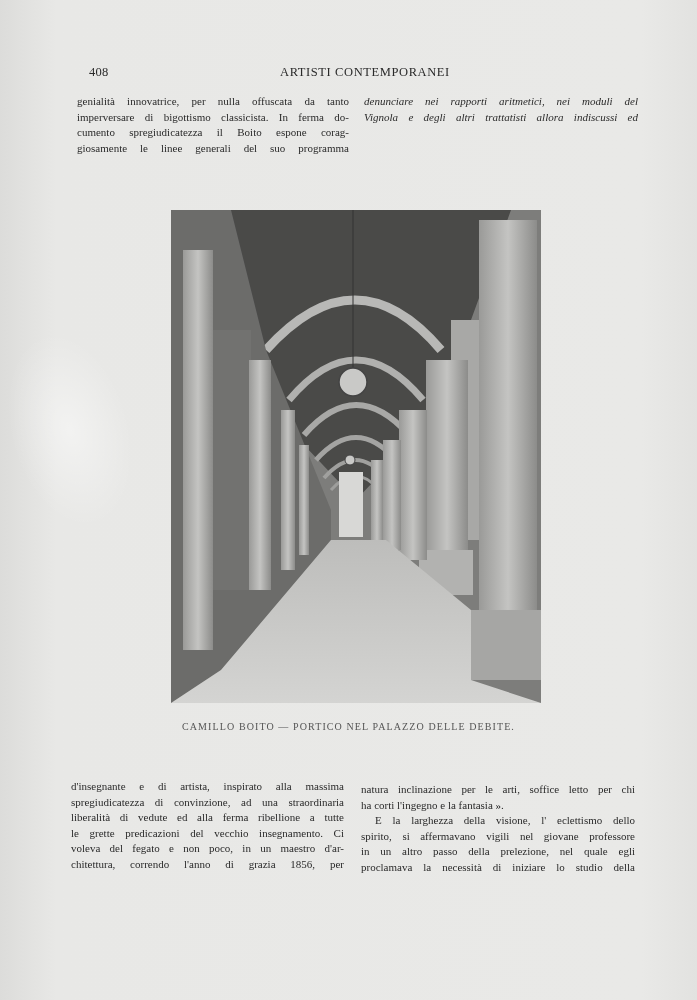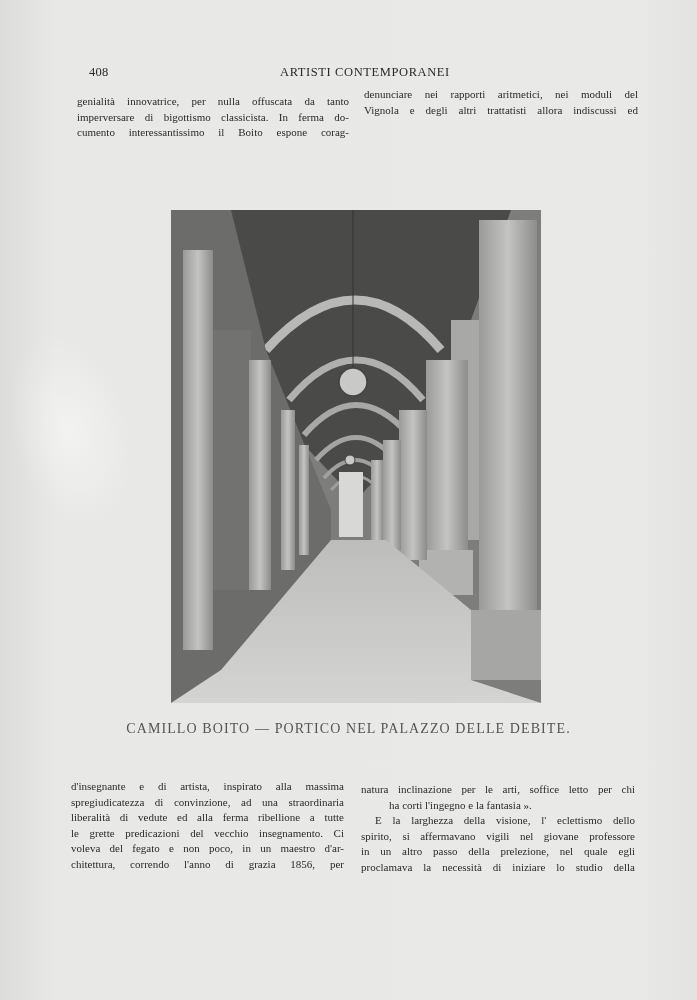--- a/index.html
+++ b/index.html
@@ -12,47 +12,48 @@
   }
   .page { position: absolute; inset: 0; background: linear-gradient(90deg,#dcdcda 0%,#e8e8e6 8%,#e9e9e7 92%,#e2e2e0 100%); }
   .smudge { position: absolute; left: 10px; top: 330px; width: 120px; height: 200px;
     background: radial-gradient(ellipse at 50% 50%, rgba(255,255,255,0.45), rgba(255,255,255,0) 70%);
     transform: rotate(-15deg); }
   .header { position: absolute; top: 63px; left: 0; width: 697px; height: 20px; font-size: 12.5px; letter-spacing: 0.3px; }
   .page-num { position: absolute; left: 89px; top: 2px; }
   .running-head { position: absolute; left: 280px; top: 2px; letter-spacing: 0.6px; }
   .col { position: absolute; font-size: 11px; line-height: 15.6px; text-align: justify; }
   .col .line { display: block; text-align: justify; text-align-last: justify; white-space: nowrap; }
-  .col .line.last { text-align-last: left; margin-left: 28px; }
+  .col .line.last { text-align-last: left; }
   .col .indent { padding-left: 14px; }
   .top-left { left: 77px; top: 94px; width: 272px; }
-  .top-right { left: 364px; top: 87px; width: 274px; }
+  .top-right { left: 364px; top: 94px; width: 274px; font-style: italic; }
   .bot-left { left: 71px; top: 779px; width: 273px; }
   .bot-right { left: 361px; top: 782px; width: 274px; }
   .figure { position: absolute; left: 171px; top: 210px; width: 370px; height: 493px;
     background: #8a8a88; overflow: hidden; }
   .figure svg { display: block; }
   .caption { position: absolute; left: 0; width: 697px; top: 721px; text-align: center;
-    font-size: 14px; letter-spacing: 1.1px; color: #555; }
+    font-size: 10px; letter-spacing: 1.1px; color: #555; }
 </style>
 </head>
 <body>
 
 <div class="page">
   <div class="smudge"></div>
 
   <div class="header">
     <span class="page-num">408</span>
     <span class="running-head">ARTISTI CONTEMPORANEI</span>
   </div>
 
   <div class="col top-left">
     <span class="line">genialità innovatrice, per nulla offuscata da tanto</span>
     <span class="line">imperversare di bigottismo classicista. In ferma do-</span>
-    <span class="line">cumento interessantissimo il Boito espone corag-</span>
+    <span class="line">cumento spregiudicatezza il Boito espone corag-</span>
+    <span class="line">giosamente le linee generali del suo programma</span>
   </div>
 
   <div class="col top-right">
     <span class="line">denunciare nei rapporti aritmetici, nei moduli del</span>
     <span class="line">Vignola e degli altri trattatisti allora indiscussi ed</span>
   </div>
 
   <div class="figure">
     <svg width="370" height="493" viewBox="0 0 370 493">
       <defs>

